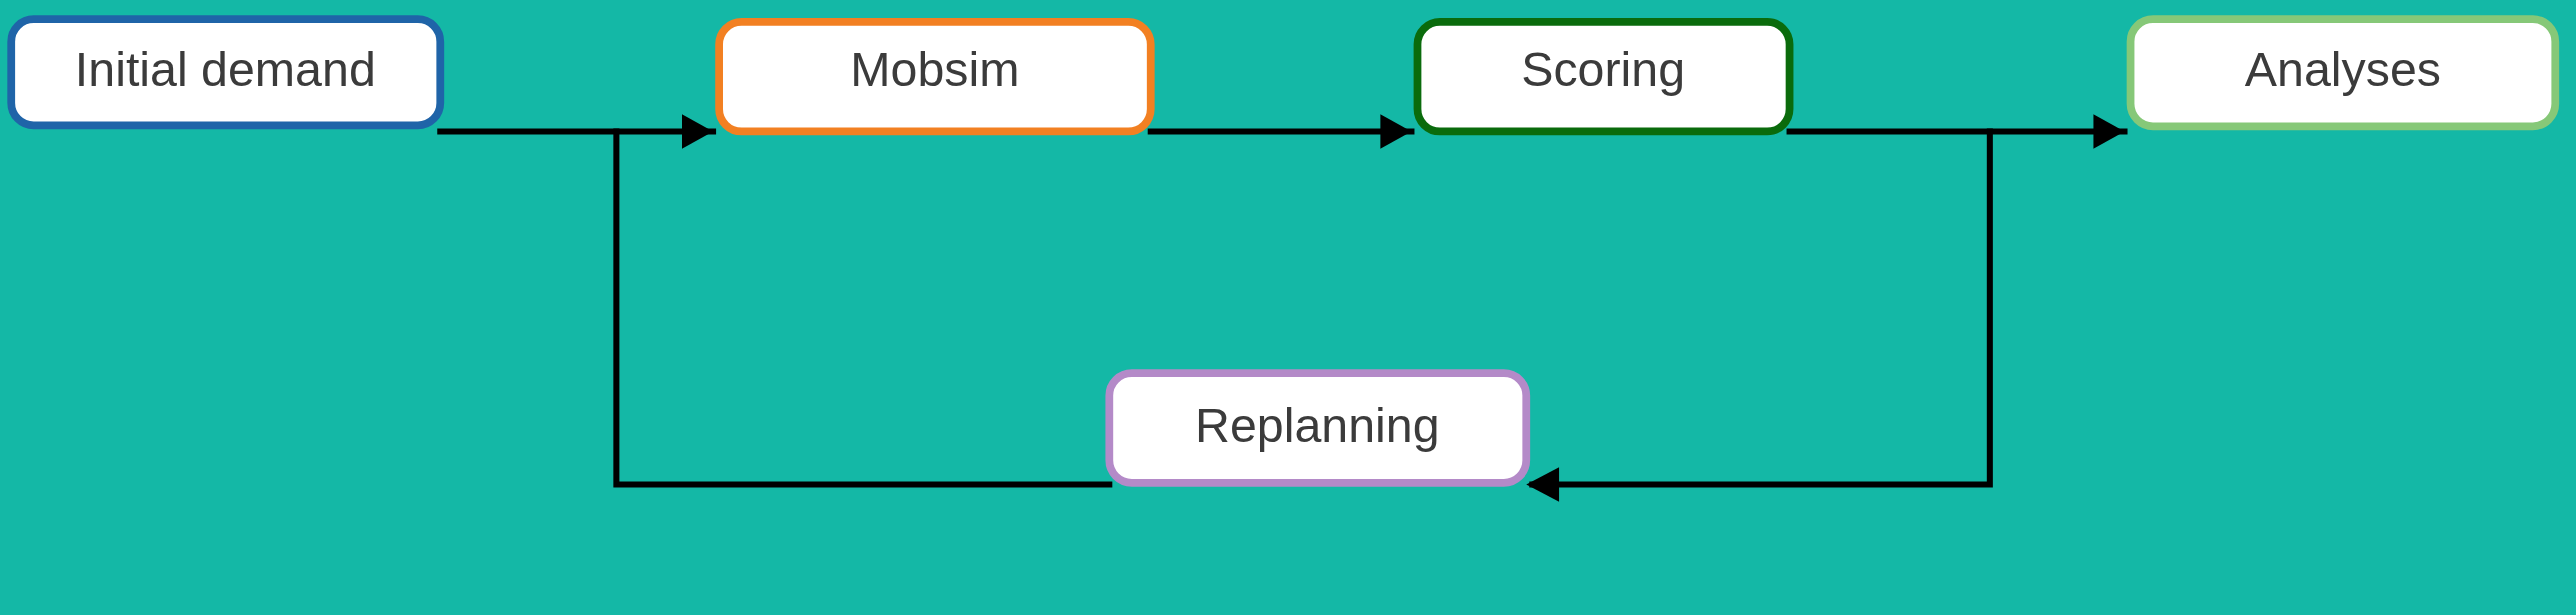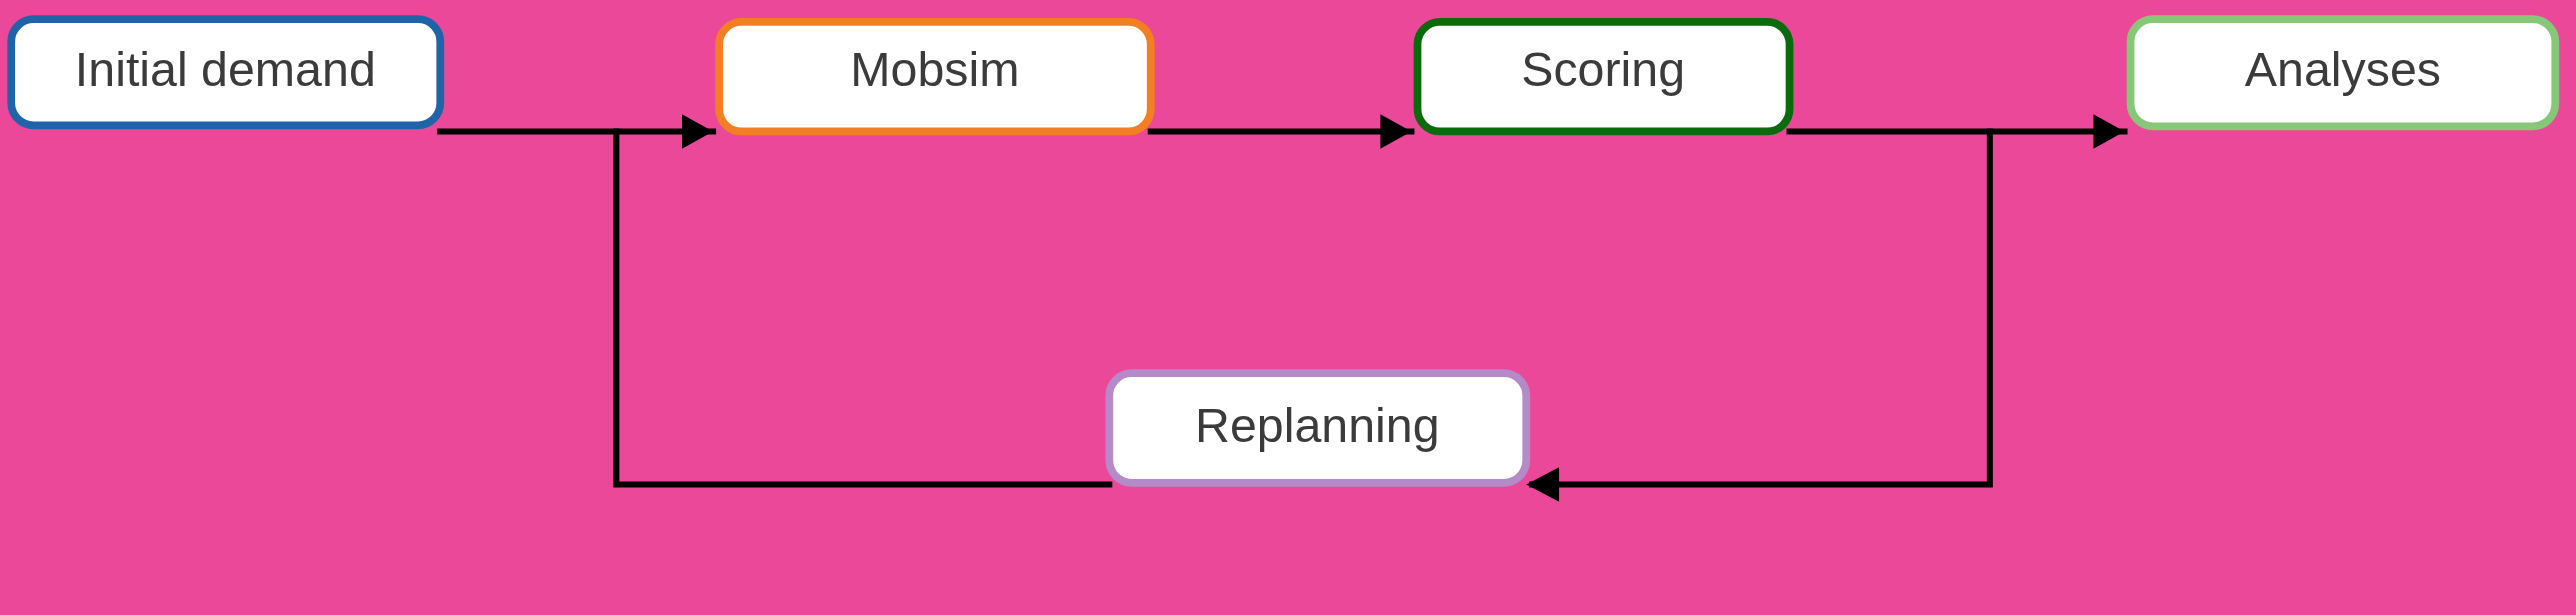--- a/index.html
+++ b/index.html
@@ -11,21 +11,21 @@
   body {
     width: 2576px;
     height: 616px;
     font-family: "Liberation Sans", sans-serif;
     overflow: hidden;
   }
   #diagram-root {
     position: relative;
     width: 2576px;
     height: 616px;
-    background: #ec4899;
+    background: #14b8a6;
   }
   #flow-svg {
     position: absolute;
     top: 0;
     left: 0;
     width: 2576px;
     height: 616px;
     display: block;
   }
   .node-box {

